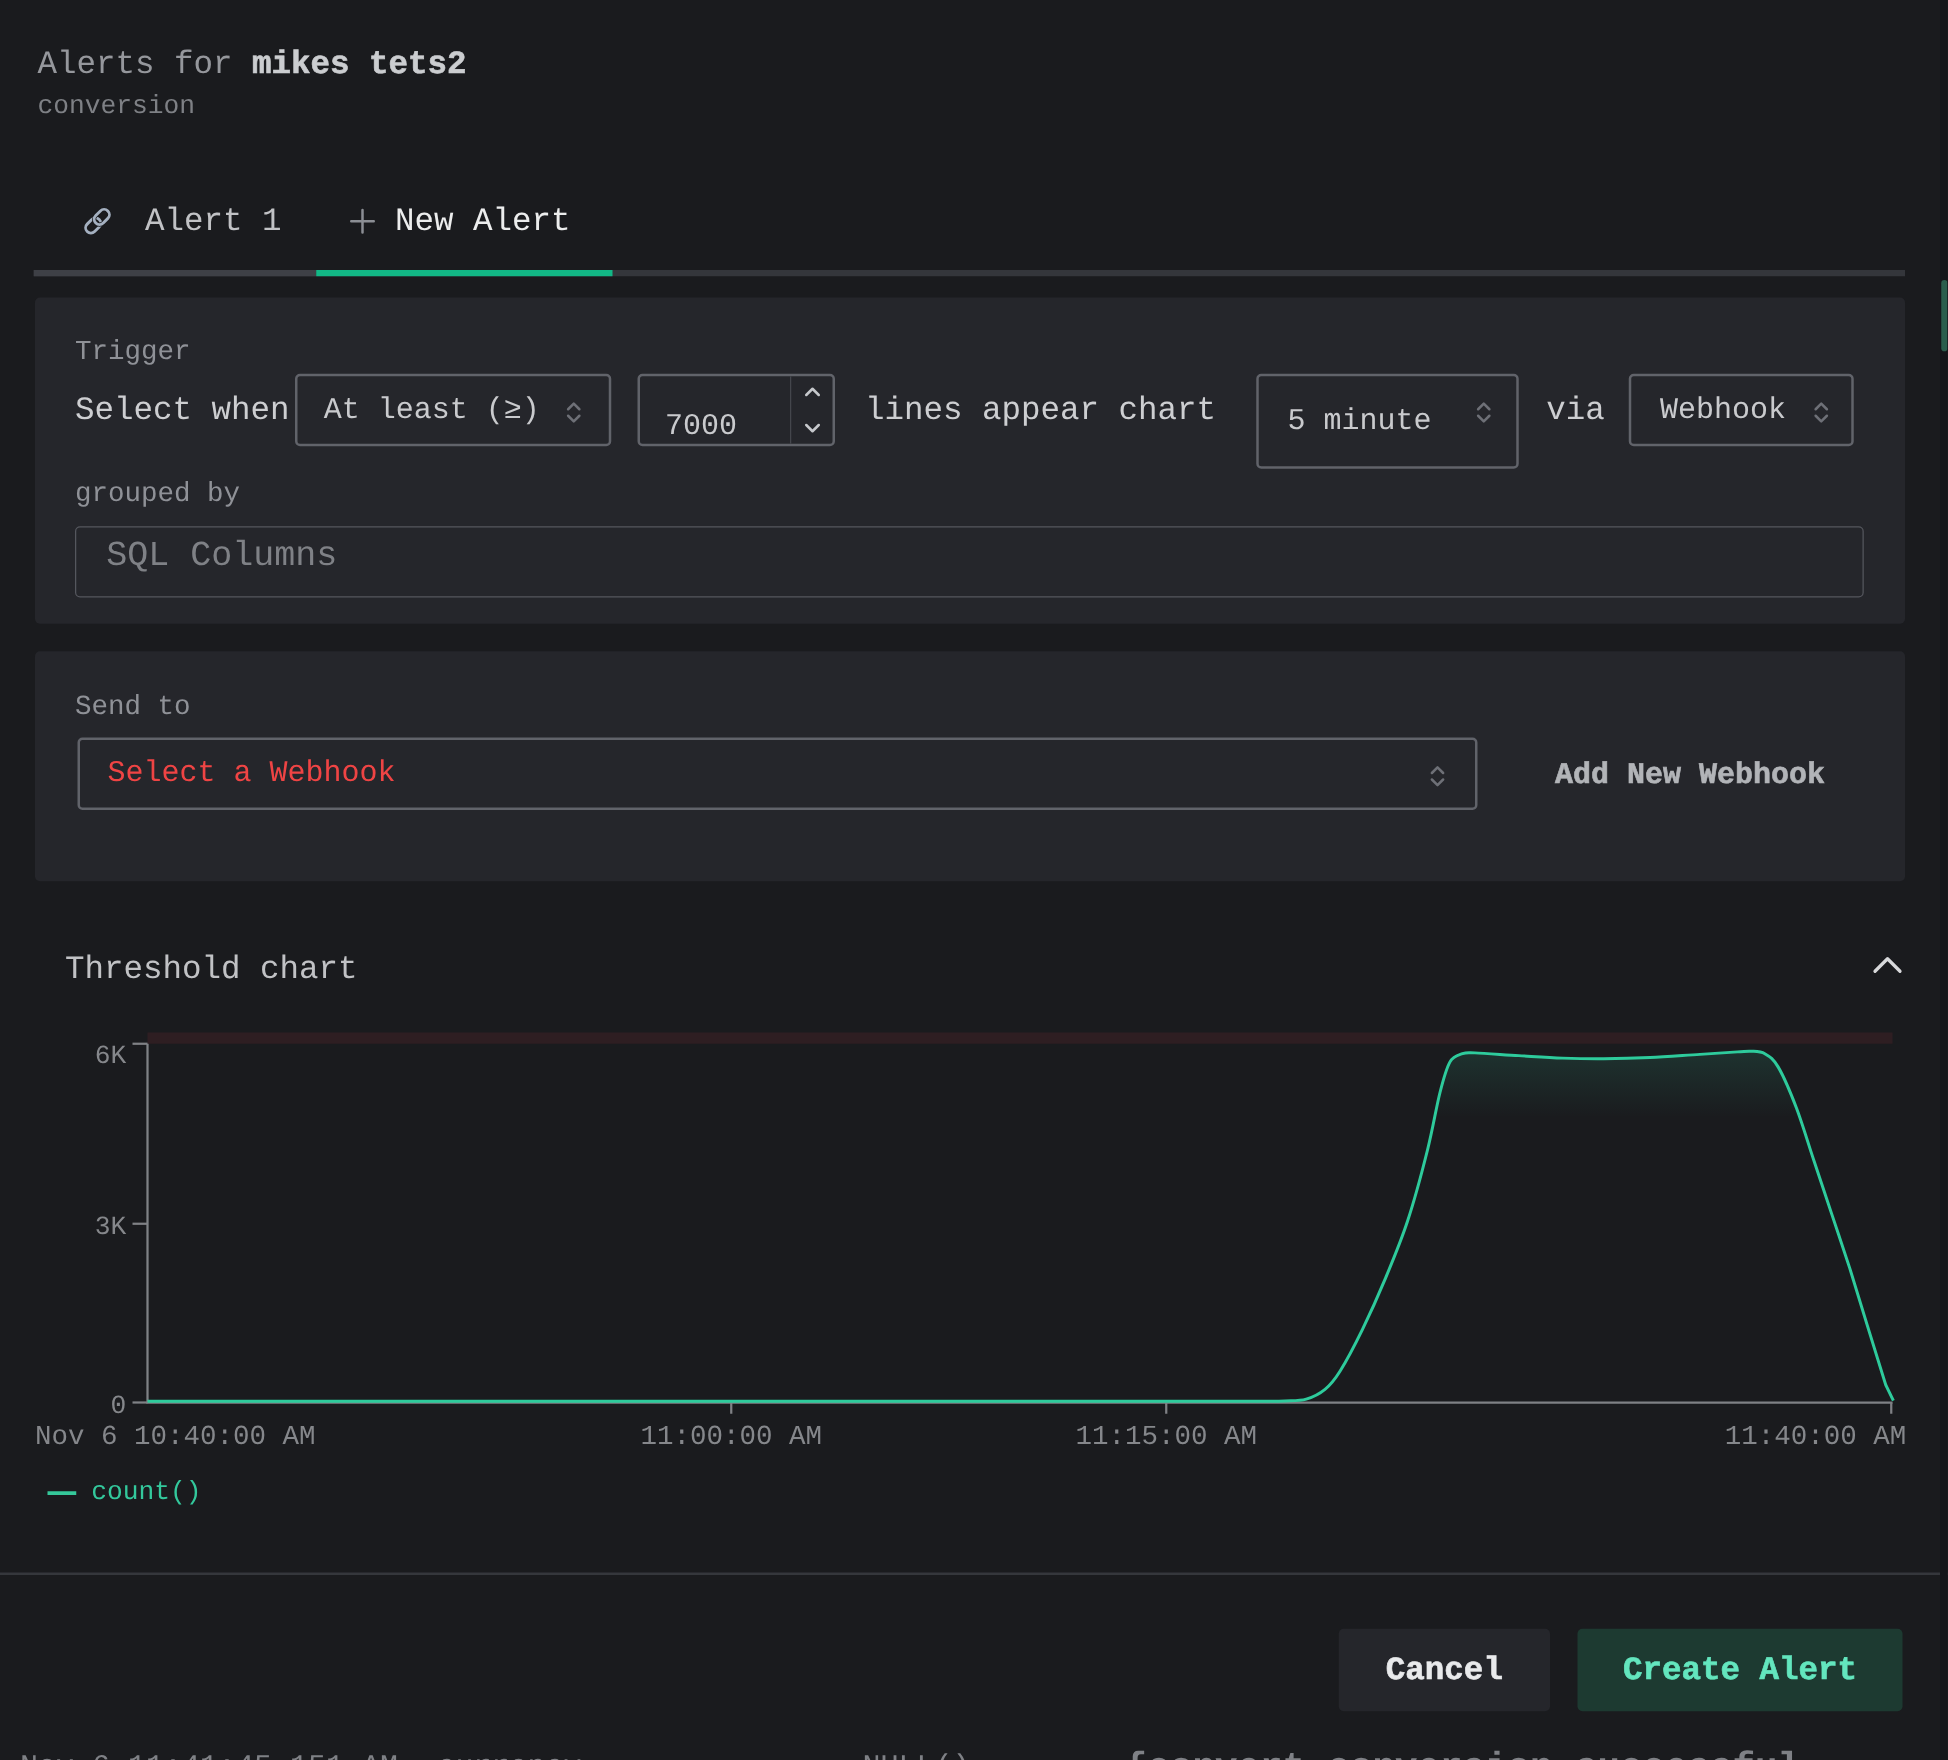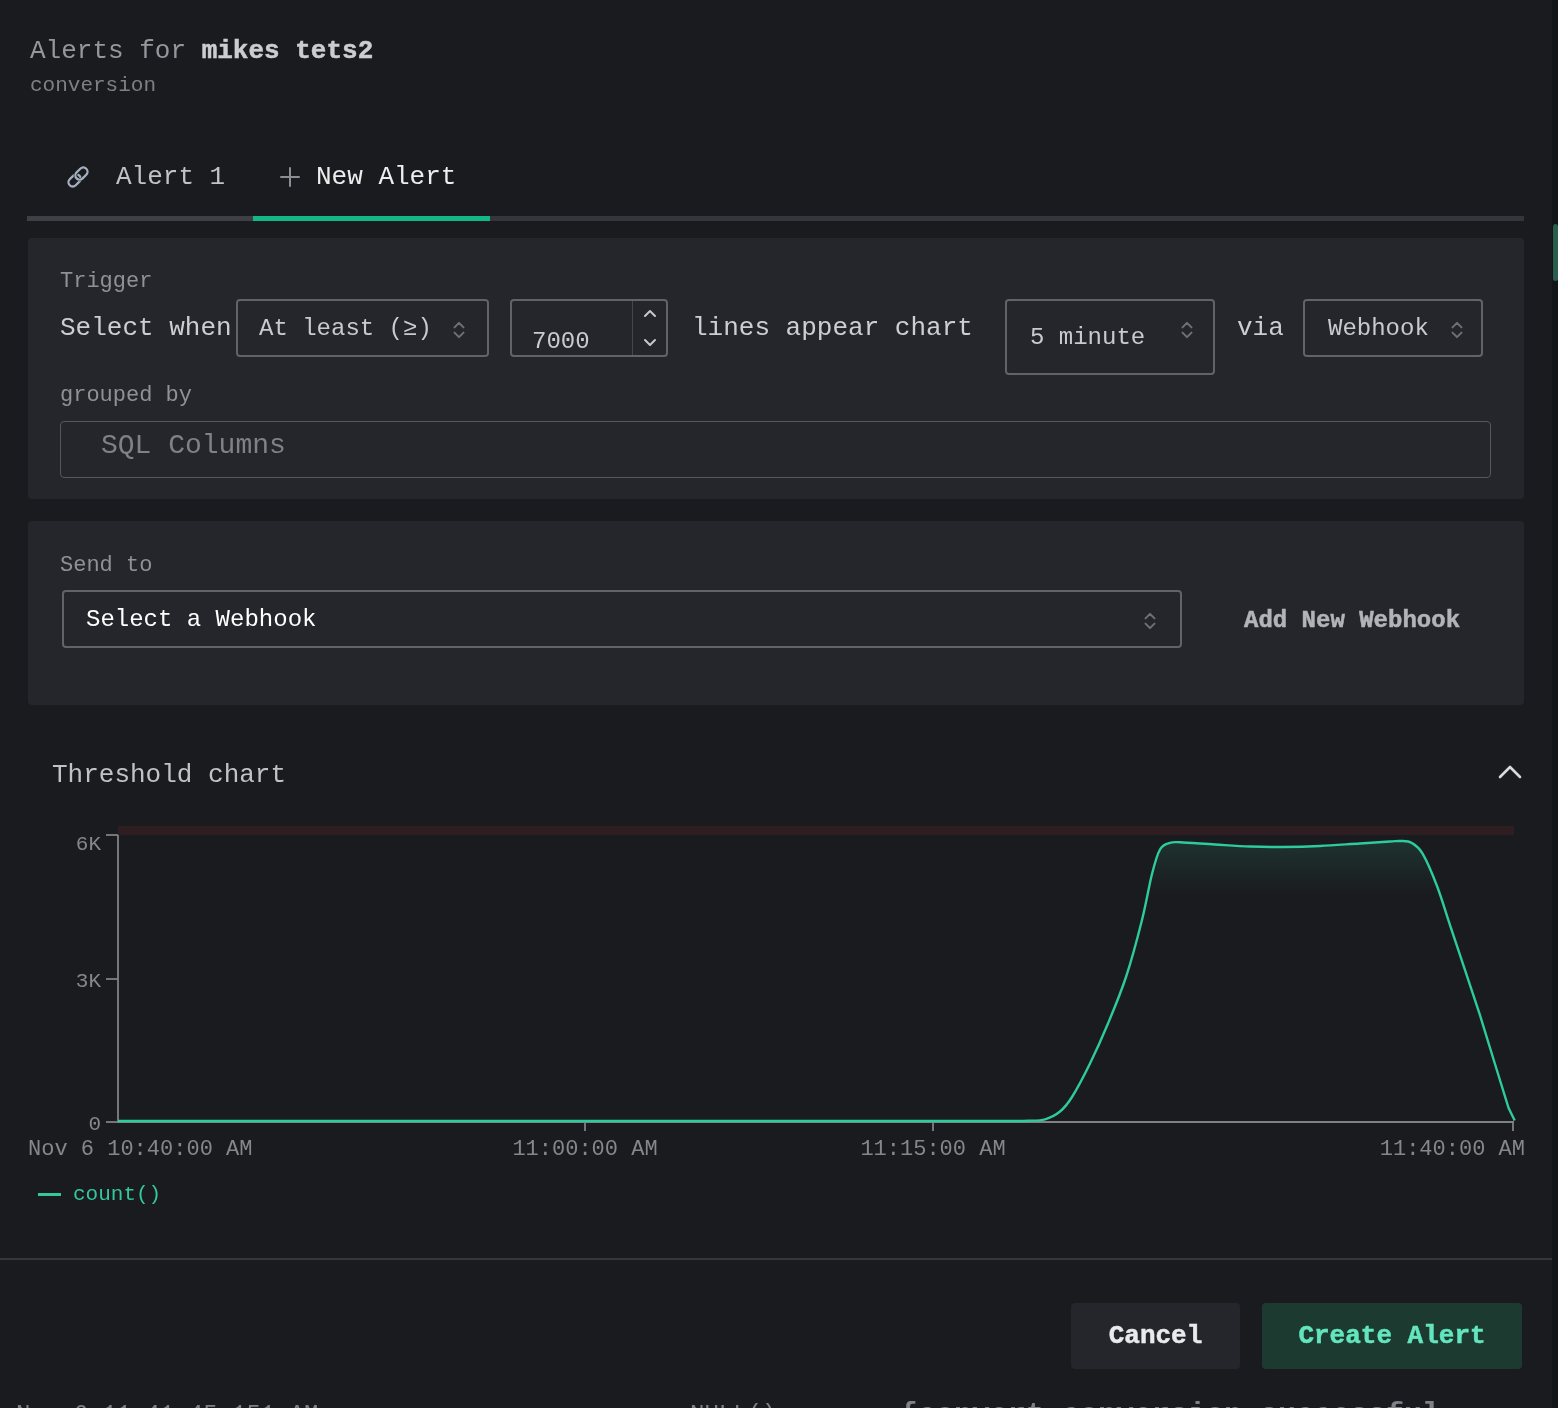--- a/index.html
+++ b/index.html
@@ -73,29 +73,29 @@
   <div class="abs" style="left:1209px; top:61px; height:58px; display:flex; align-items:center; font-size:26px; color:#cdced1;">via</div>
 
   <div class="ctl" style="left:1275px; top:61px; width:180px; height:58px;">
     <span style="font-size:24px; color:#c9cacd; margin-left:23px;">Webhook</span>
     <svg class="abs" style="right:14px; top:19px;" width="20" height="20" viewBox="0 0 20 20" fill="none" stroke="#6e7077" stroke-width="2" stroke-linecap="round" stroke-linejoin="round">
       <path d="M5.5 7.4 L10 2.9 L14.5 7.4"></path>
         <path d="M5.5 12.6 L10 17.1 L14.5 12.6"></path>
     </svg>
   </div>
   <div class="lbl abs" style="left:32px; top:145px;">grouped by</div>
-  <div class="abs" style="left:32px; top:183px; width:1431px; height:57px; border:1px solid #55575e; border-radius:4px; display:flex; align-items:center;padding-left:16px;">
+  <div class="abs" style="left:32px; top:183px; width:1431px; height:57px; border:1px solid #55575e; border-radius:4px; display:flex; align-items:center;">
     <span style="font-size:28px; color:#7f8186; margin-left:24px; margin-top:-9px;">SQL Columns</span>
   </div>
 </div>
 
 <div class="panel" style="top:521px; height:184px;">
   <div class="lbl abs" style="left:32px; top:32px;">Send to</div>
   <div class="ctl" style="left:34px; top:69px; width:1120px; height:58px;">
-    <span style="font-size:24px; color:#ffffff; margin-left:22px;">Select a Webhook</span>
+    <span style="font-size:24px; color:#ef4444; margin-left:22px;">Select a Webhook</span>
     <svg class="abs" style="right:20px; top:19px;" width="20" height="20" viewBox="0 0 20 20" fill="none" stroke="#6e7077" stroke-width="2" stroke-linecap="round" stroke-linejoin="round">
       <path d="M5.5 7.4 L10 2.9 L14.5 7.4"></path>
         <path d="M5.5 12.6 L10 17.1 L14.5 12.6"></path>
     </svg>
   </div>
   <div class="abs" style="left:1216px; top:71px; height:57px; display:flex; align-items:center;">
     <b style="font-size:24px; color:#b2b4b8; -webkit-text-stroke:0.5px #b2b4b8;">Add New Webhook</b>
   </div>
 </div>
 

